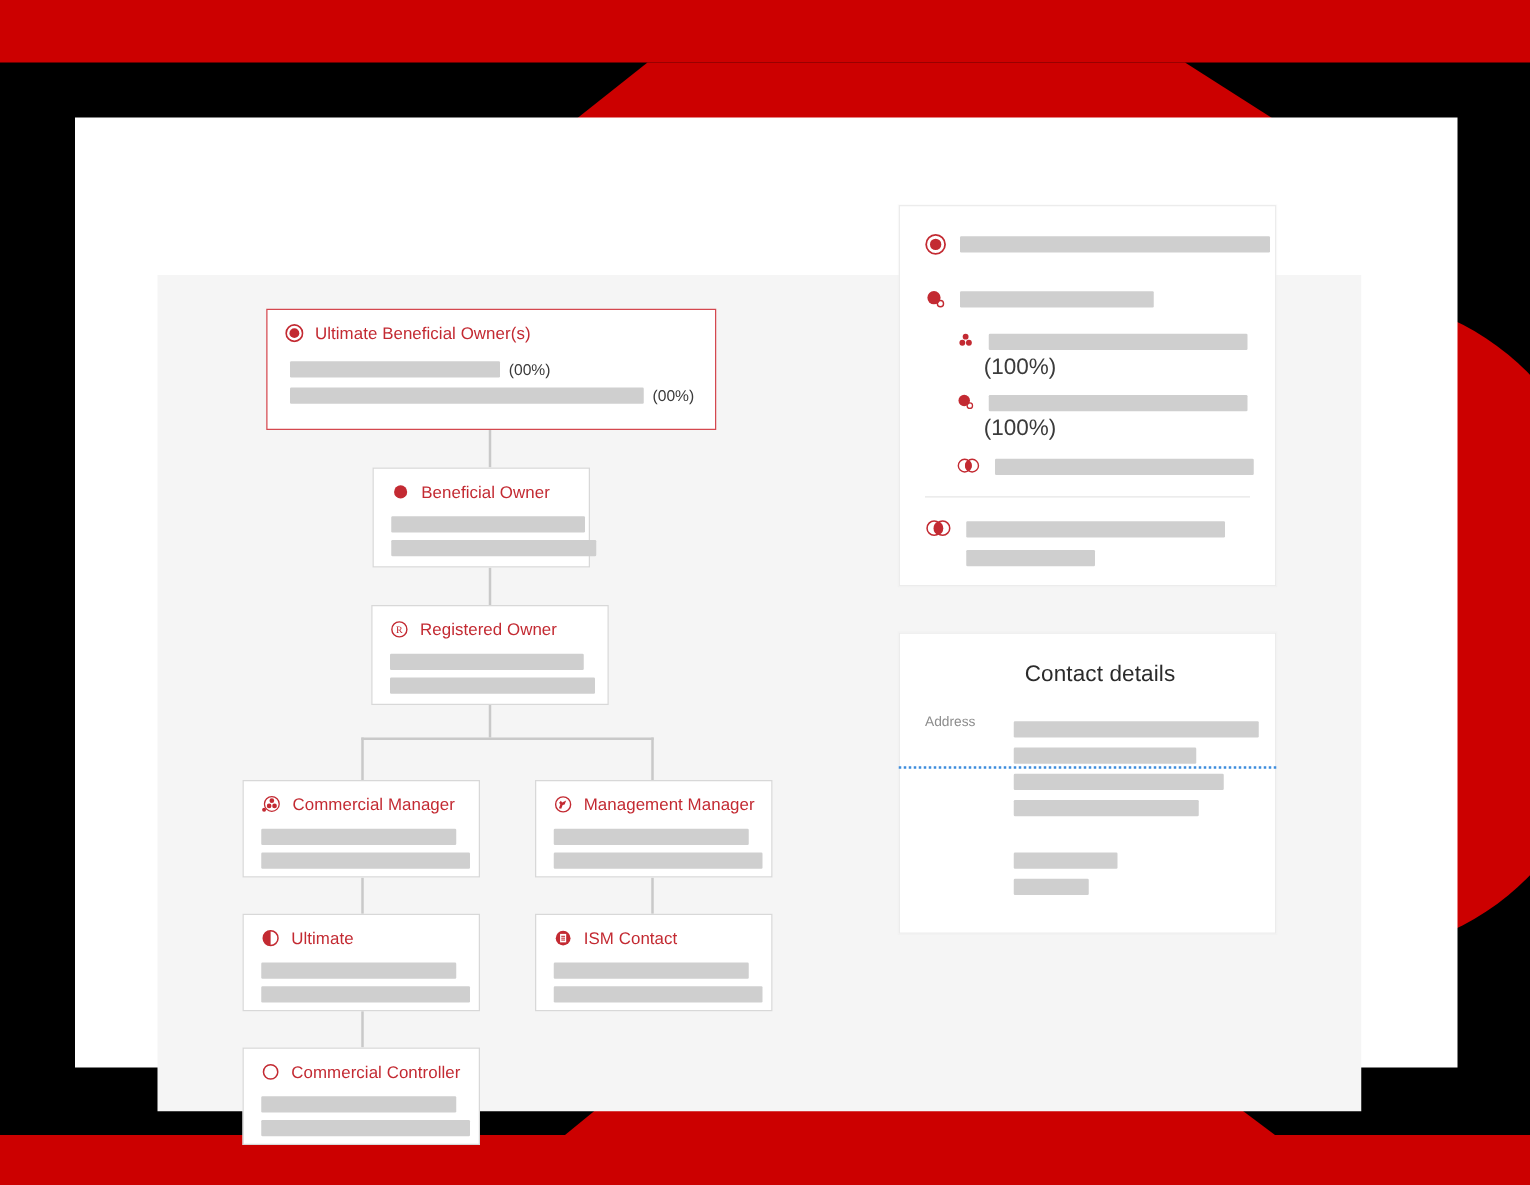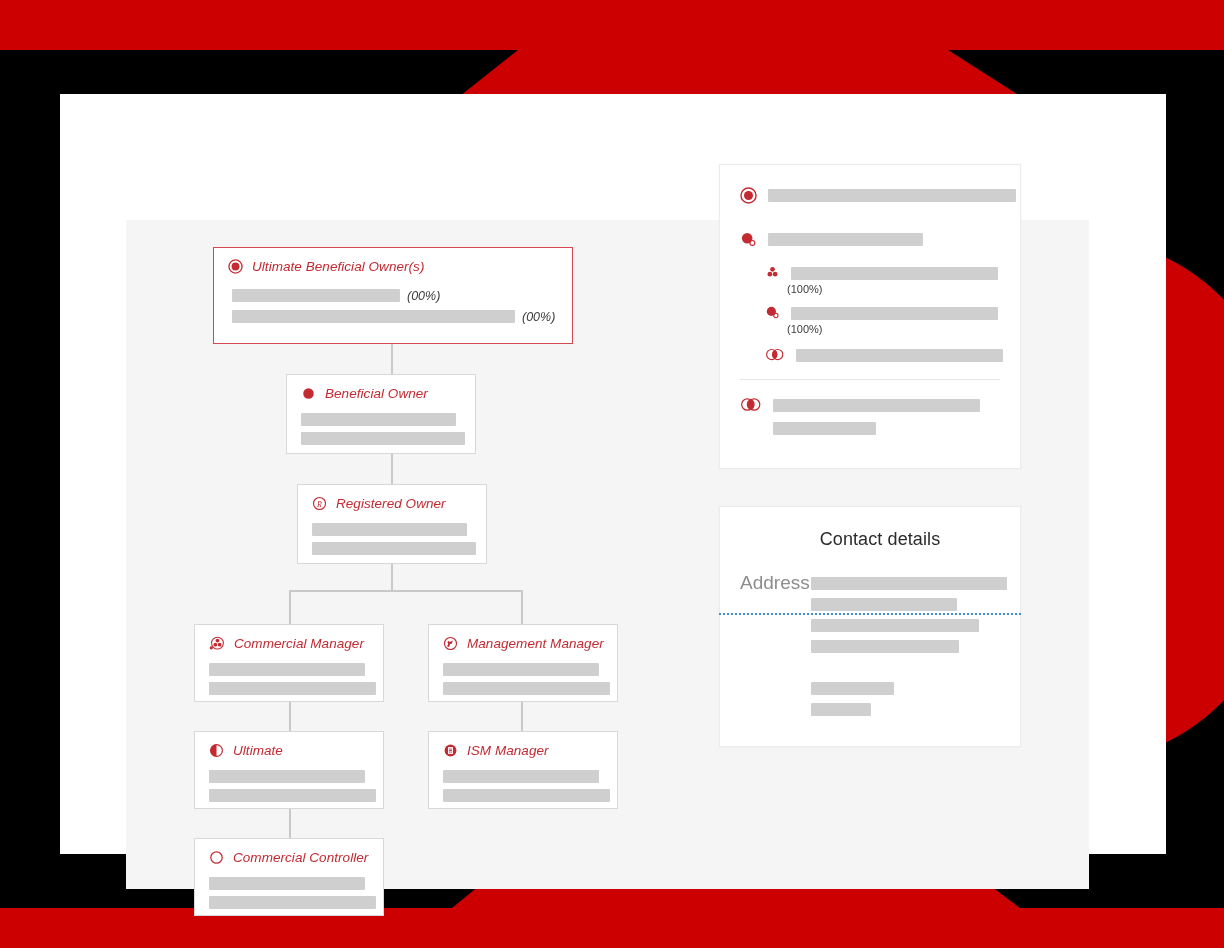--- a/index.html
+++ b/index.html
@@ -21,21 +21,20 @@
   .page-title{
     position:absolute;left:66px;top:46px;
     font-size:31px;color:#1a1a1a;font-weight:400;letter-spacing:.1px;
     white-space:nowrap;
   }
 
   
   .chart-area{
     position:absolute;left:66px;top:126px;width:963px;height:669px;
     background:#f5f5f5;
-    font-style:italic;
   }
 
   
   .node{
     position:absolute;background:#ffffff;border:1px solid #d8d8d8;
     box-sizing:border-box;z-index:3;
   }
   .node.root{border:1px solid #d4484f;}
   .node-head{
     display:flex;align-items:center;gap:9px;
@@ -66,25 +65,25 @@
   .panel-contact{left:719px;top:506px;width:302px;height:241px;text-align:center;}
   .panel-title-red{
     font-size:13.5px;color:#f1171a;padding:16px 0 0 20px;letter-spacing:.1px;
   }
   .panel-title-dark{
     font-size:18px;color:#2b2b2b;padding:22px 0 0 20px;letter-spacing:.1px;
   }
   .hu-row{display:flex;align-items:flex-start;gap:11px;padding-left:20px;}
   .hu-bar{background:#cfcfcf;height:13px;border-radius:1px;}
   .hu-sub{display:flex;align-items:flex-start;gap:11px;padding-left:45px;}
-  .hu-pct{font-size:11px;color:#3b3b3b;padding-left:67px;margin-top:3px;}
+  .hu-pct{font-size:18px;color:#3b3b3b;padding-left:67px;margin-top:3px;}
   .hu-div{height:1px;background:#e6e6e6;margin:17px 20px 0 20px;}
 
   .addr-label{
-    position:absolute;left:20px;top:65px;font-size:19px;color:#8d8d8d;
+    position:absolute;left:20px;top:65px;font-size:11px;color:#8d8d8d;
   }
   .addr-lines{position:absolute;left:91px;top:62px;}
   .addr-lines .skel{background:#cfcfcf;height:13px;margin-top:8px;border-radius:1px;}
 
   .dotted-guide{
     position:absolute;left:719px;top:613px;width:302px;height:0;
     border-top:2px dotted #3e8ddd;z-index:7;
   }
 
   
@@ -134,21 +133,21 @@
           <div class="skel" style="width:168px;"></div>
           <span class="pct">(00%)</span>
         </div>
         <div class="pctrow">
           <div class="skel" style="width:283px;"></div>
           <span class="pct">(00%)</span>
         </div>
       </div>
     </div>
 
-    <div class="node" style="left:160px;top:154px;width:190px;height:80px;">
+    <div class="node" style="left:172px;top:154px;width:174px;height:80px;">
       <div class="node-head">
         <span class="ico">
           <svg width="15" height="15" viewBox="0 0 16 16">
               <circle cx="8" cy="8" r="5.6" fill="#c32a32"></circle>
             </svg>
         </span>
         <span class="node-title">Beneficial Owner</span>
       </div>
       <div class="node-body">
         <div class="skel first" style="width:155px;"></div>
@@ -227,21 +226,21 @@
       <div class="node-head">
         <span class="ico">
           <svg width="15" height="15" viewBox="0 0 16 16">
               <circle cx="8" cy="8" r="6.3" fill="#c32a32"></circle>
               <rect x="5.4" y="4.4" width="5.2" height="7.2" fill="#ffffff"></rect>
               <rect x="6.4" y="6.0" width="3.2" height="0.9" fill="#c32a32"></rect>
               <rect x="6.4" y="7.6" width="3.2" height="0.9" fill="#c32a32"></rect>
               <rect x="6.4" y="9.2" width="3.2" height="0.9" fill="#c32a32"></rect>
             </svg>
         </span>
-        <span class="node-title">ISM Manager</span>
+        <span class="node-title">ISM Contact</span>
       </div>
       <div class="node-body">
         <div class="skel first" style="width:156px;"></div>
         <div class="skel" style="width:167px;"></div>
       </div>
     </div>
 
     <div class="node" style="left:68px;top:618px;width:190px;height:78px;">
       <div class="node-head">
         <span class="ico">

